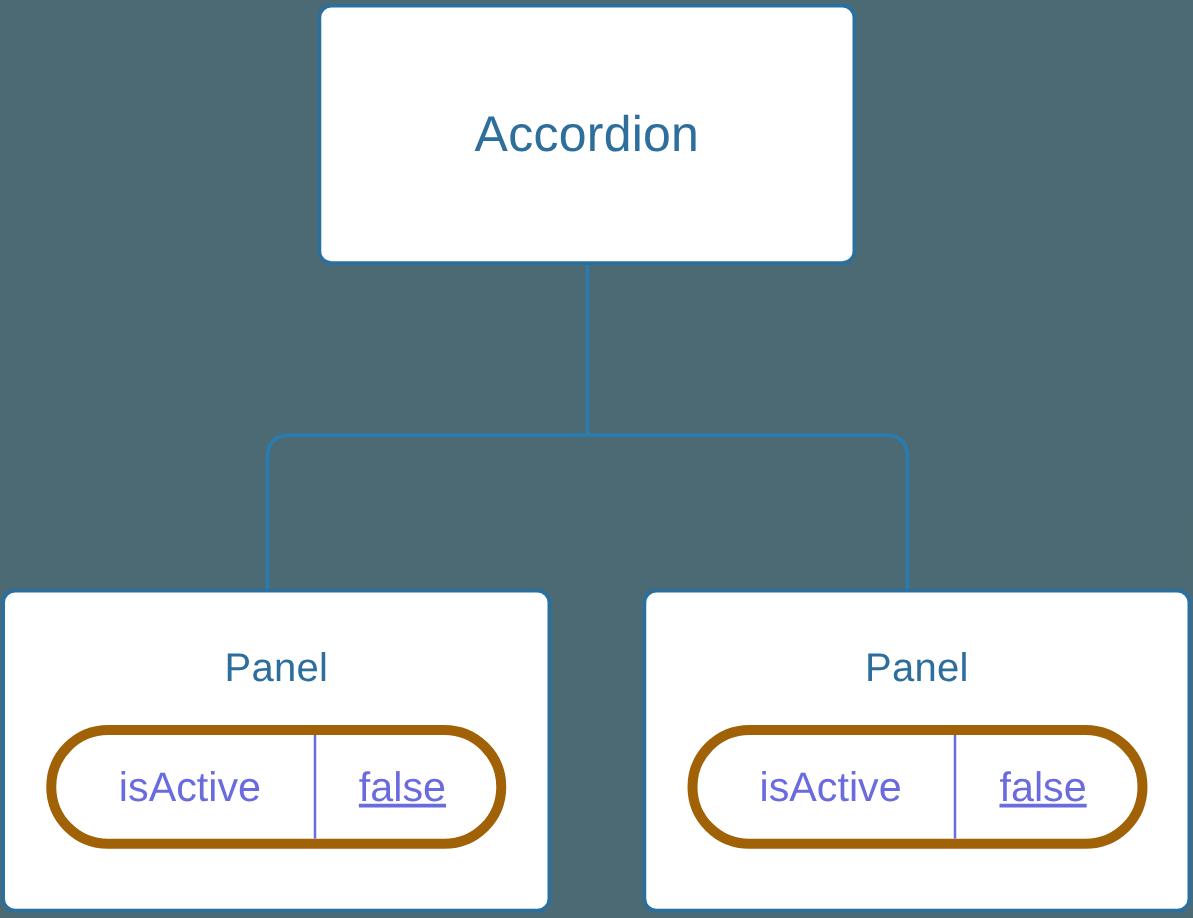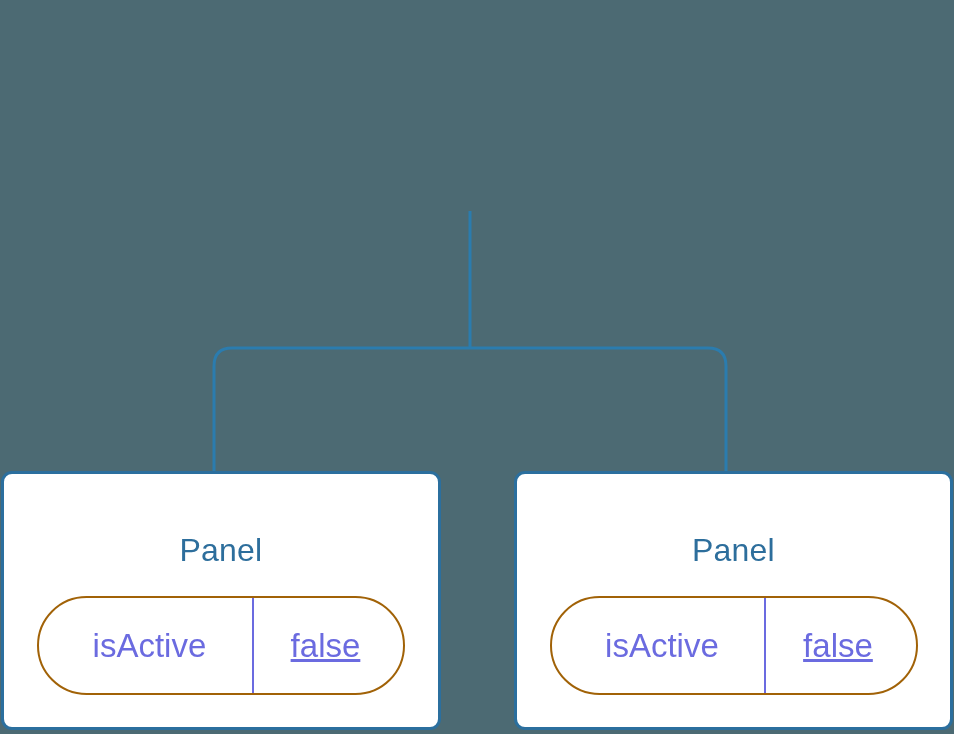--- a/index.html
+++ b/index.html
@@ -86,29 +86,29 @@
     display: flex;
     flex-direction: column;
     align-items: center;
     box-sizing: border-box;
     padding-top: 44px;
   }
 
   .panel-inner .node-title {
     font-size: 32px;
     line-height: 1;
-    margin: 16px 0 30px 0;
+    margin: 0 0 30px 0;
   }
 
   
   .prop-pill {
     display: flex;
     align-items: stretch;
     height: 99px;
-    border: 2px solid #a16207;
+    border: 8px solid #a16207;
     border-radius: 52px;
     box-sizing: border-box;
     background: #ffffff;
     overflow: hidden;
   }
 
   #pill-left  { width: 368px; }
   #pill-right { width: 368px; }
 
   .prop-key,
@@ -145,20 +145,23 @@
 <div id="diagram-root">
 
   <svg id="connector-layer" viewBox="0 0 954 734" width="954" height="734" xmlns="http://www.w3.org/2000/svg">
 
     <path d="M 470 211 L 470 348" fill="none" stroke="#2b7cae" stroke-width="3" stroke-linecap="butt"></path>
 
     <path d="M 470 348 L 232 348 Q 214 348 214 366 L 214 474" fill="none" stroke="#2b7cae" stroke-width="3" stroke-linecap="butt" stroke-linejoin="round"></path>
     <path d="M 470 348 L 708 348 Q 726 348 726 366 L 726 474" fill="none" stroke="#2b7cae" stroke-width="3" stroke-linecap="butt" stroke-linejoin="round"></path>
   </svg>
 
+  <div class="node-box" id="node-accordion">
+    <div class="node-title">Accordion</div>
+  </div>
 
   <div class="node-box" id="node-panel-left">
     <div class="panel-inner">
       <div class="node-title">Panel</div>
       <div class="prop-pill" id="pill-left">
         <div class="prop-key">isActive</div>
         <div class="prop-divider"></div>
         <div class="prop-value">false</div>
       </div>
     </div>

